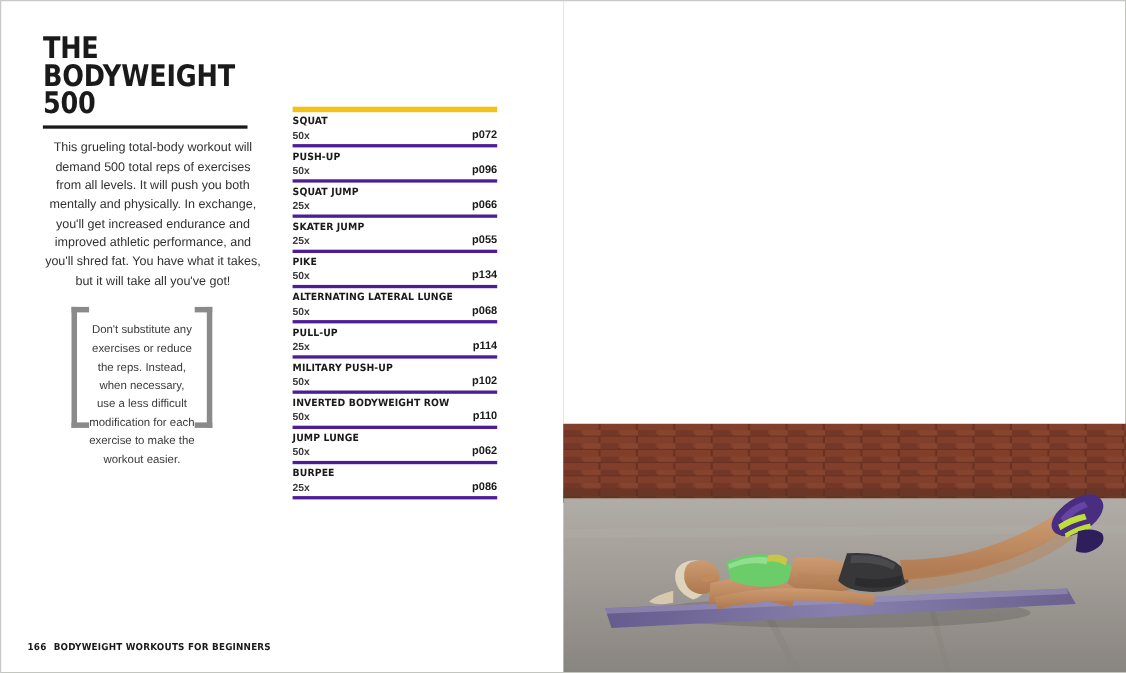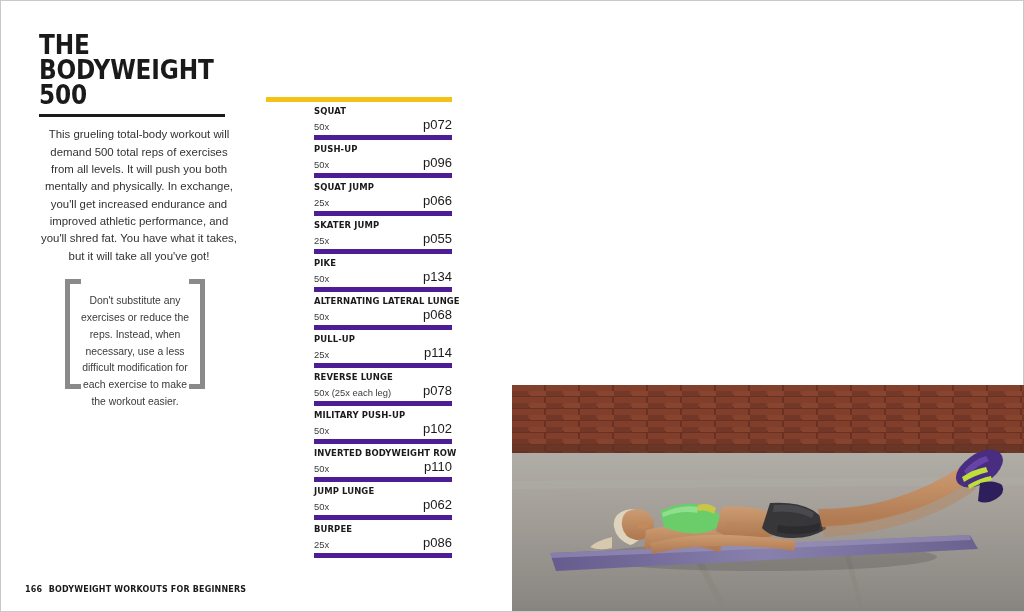--- a/index.html
+++ b/index.html
@@ -92,64 +92,64 @@
   }
   .bracket-note .arm.tl { left: 0; top: 0; }
   .bracket-note .arm.bl { left: 0; bottom: 0; }
   .bracket-note .arm.tr { right: 0; top: 0; }
   .bracket-note .arm.br { right: 0; bottom: 0; }
   .bracket-note .inner { padding: 14px 16px; }
 
   .note-left {
     left: 64px;
     top: 278px;
-    width: 140px;
+    width: 128px;
     height: 110px;
   }
 
   
   .list-col { position: absolute; }
   .list-intro {
     font-size: 7.6px;
     line-height: 1.5;
     color: #4a4a4a;
     margin: 0 0 9px 0;
   }
   .yellow-rule {
     height: 5px;
     width: 100%;
   }
   .ex-row {
-    border-bottom: 5px solid #4c1d95;
+    border-bottom: 3px solid #4c1d95;
     padding: 4px 0 3px 0;
-    margin-left: 48px;
   }
   .ex-name {
     font-family: "DejaVu Sans", sans-serif;
     font-weight: 700;
     font-size: 9.1px;
     letter-spacing: 0.1px;
     text-transform: uppercase;
     color: #1a1a1a;
     transform: scaleX(0.93);
     transform-origin: left center;
     white-space: nowrap;
   }
   .ex-line {
     display: flex;
     justify-content: space-between;
-    align-items: flex-end;
+    align-items: center;
     margin-top: 1px;
+    font-weight: bold;
   }
   .ex-reps {
     font-size: 9.4px;
     color: #3a3a3a;
   }
   .ex-page {
-    font-size: 13px;
+    font-size: 10px;
     color: #1a1a1a;
   }
 
   .list-left {
     left: 265px;
     top: 96px;
     width: 186px;
   }
 
   
@@ -249,27 +249,20 @@
             <div class="ex-line">
               <span class="ex-reps">50x</span>
               <span class="ex-page">p068</span>
             </div>
           </div>
           <div class="ex-row">
             <div class="ex-name">PULL-UP</div>
             <div class="ex-line">
               <span class="ex-reps">25x</span>
               <span class="ex-page">p114</span>
-            </div>
-          </div>
-          <div class="ex-row">
-            <div class="ex-name">REVERSE LUNGE</div>
-            <div class="ex-line">
-              <span class="ex-reps">50x (25x each leg)</span>
-              <span class="ex-page">p078</span>
             </div>
           </div>
           <div class="ex-row">
             <div class="ex-name">MILITARY PUSH-UP</div>
             <div class="ex-line">
               <span class="ex-reps">50x</span>
               <span class="ex-page">p102</span>
             </div>
           </div>
           <div class="ex-row">

